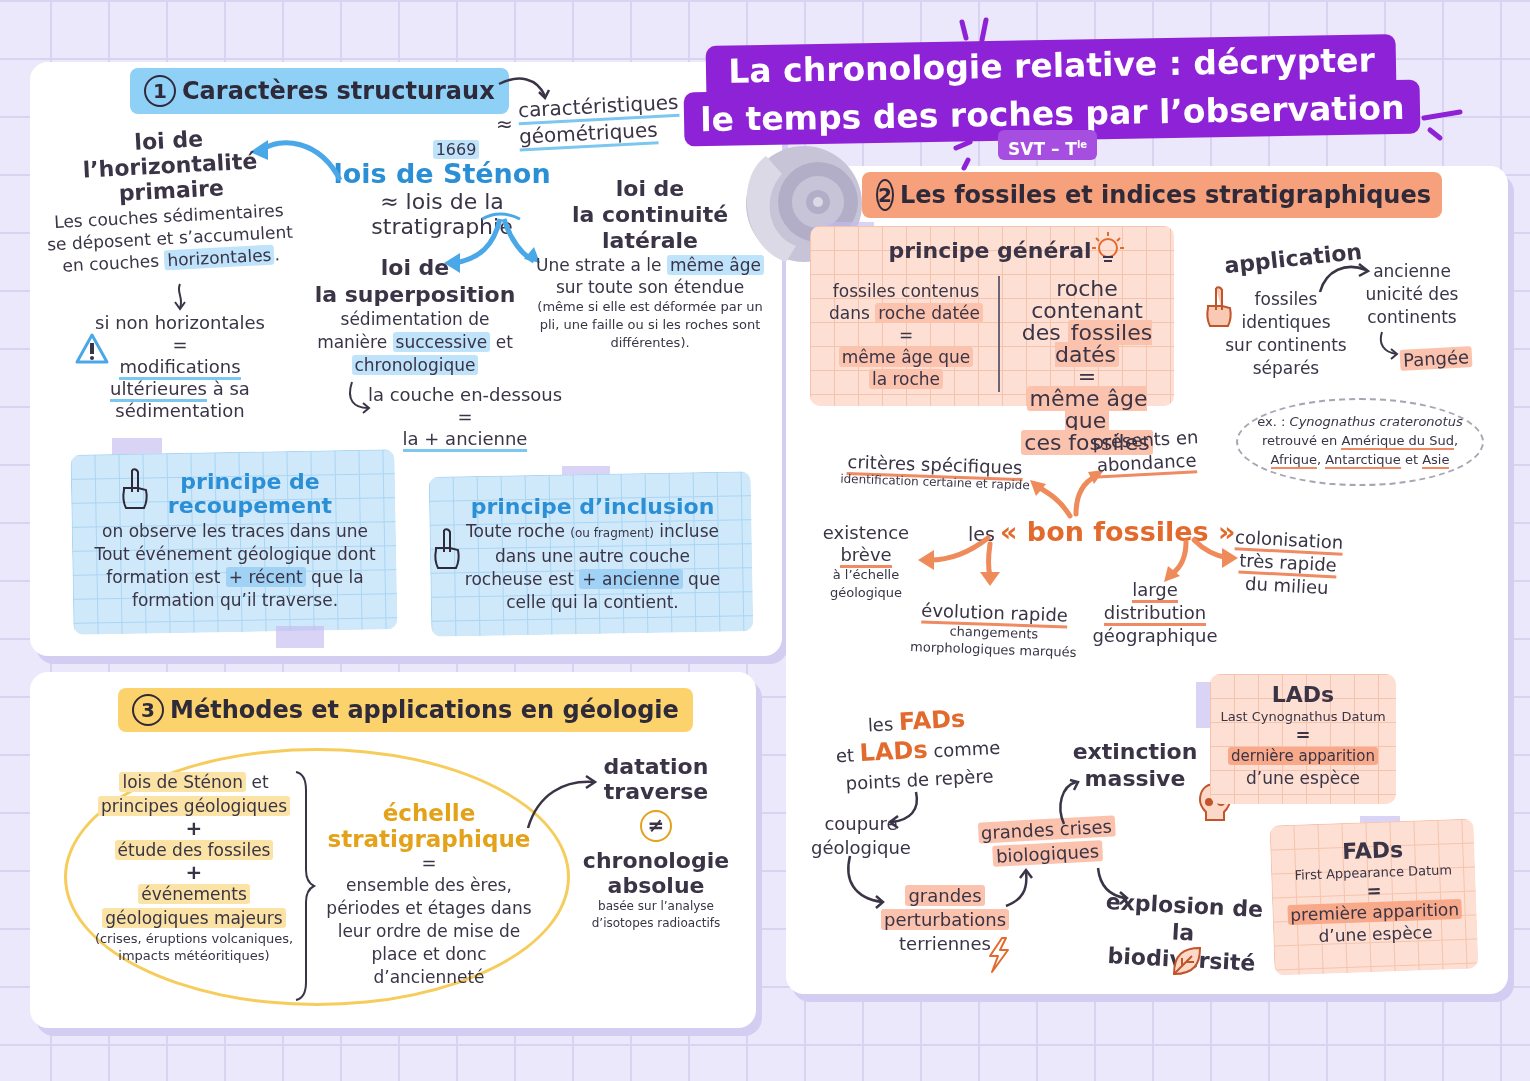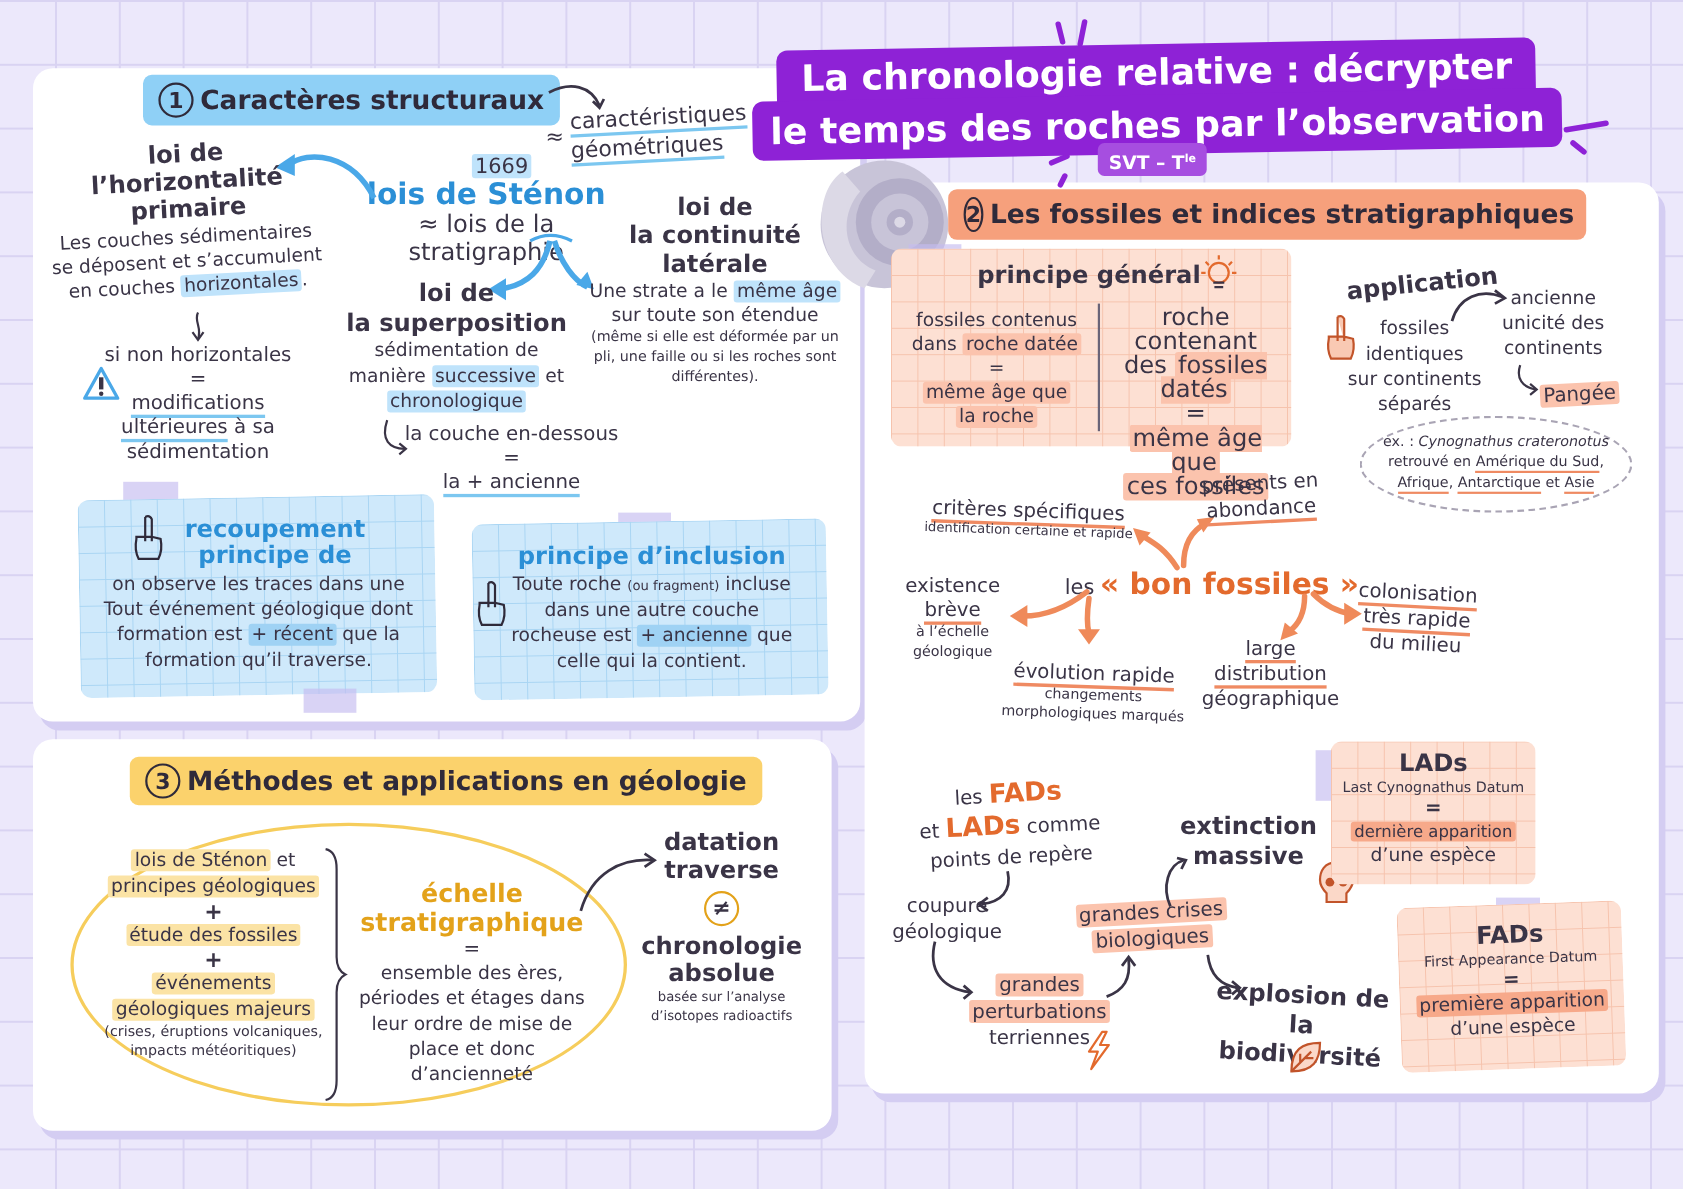--- a/index.html
+++ b/index.html
@@ -75,21 +75,21 @@
   </svg>
 <div class="abs" style="left:496px;top:94px;font-size:20px;">
   <span style="position:absolute;left:0;top:18px;">≈</span>
   <div style="position:absolute;left:22px;top:0;width:140px;" class="c">
     <div class="ul-blue" style="display:inline-block;transform:rotate(-3deg);">caractéristiques</div>
     <div class="ul-blue" style="display:inline-block;transform:rotate(-3deg);">géométriques</div>
   </div>
 </div>
 
 <div class="abs c" style="left:322px;top:140px;width:240px;">
-  <div class="hl-blue" style="display:inline-block;font-size:19px;margin-left:28px;">1669</div>
+  <div class="hl-blue" style="display:inline-block;font-size:16px;margin-left:28px;">1669</div>
   <div class="blue bold" style="font-size:27px;line-height:30px;">lois de Sténon</div>
   <div style="font-size:22px;">≈ lois de la stratigraphie</div>
 </div>
 
 <svg style="left:240px;top:130px;" width="120" height="60">
     <path d="M100 50 C80 10 40 6 22 20" fill="none" stroke="#4aa8e8" stroke-width="5"></path>
     <path d="M10 22 L28 10 L28 30 Z" fill="#4aa8e8"></path>
   </svg>
 <svg style="left:430px;top:215px;" width="120" height="60">
     <path d="M70 4 C64 30 50 44 24 48" fill="none" stroke="#4aa8e8" stroke-width="5"></path>
@@ -167,22 +167,22 @@
 </div>
 
 <div class="tape" style="left:112px;top:438px;width:50px;height:18px;"></div>
 <div class="grid-blue" style="left:72px;top:452px;width:324px;height:180px;transform:rotate(-1deg);"></div>
 <div class="tape" style="left:276px;top:626px;width:48px;height:22px;"></div>
 <svg style="left:118px;top:466px;" width="34" height="50">
     <path d="M14 4 L14 26 M14 4 Q18 2 20 6 L20 26 M6 24 Q4 34 8 42 L26 42 Q30 34 28 24 L20 22 L6 22 Z" fill="none" stroke="#2f2a3a" stroke-width="2"></path>
   </svg>
 <div class="abs c" style="left:80px;top:470px;width:310px;">
   <div class="blue bold" style="font-size:22px;line-height:24px;margin-left:30px;">
+    <div>principe de</div>
     <div>recoupement</div>
-    <div>principe de</div>
   </div>
   <div style="font-size:17px;line-height:23px;margin-top:2px;">
     <div>on observe les traces dans une</div>
     <div>Tout événement géologique dont</div>
     <div><span>formation est </span><span class="hl-blue" style="background:#9fd2f4;">+ récent</span><span> que la</span></div>
     <div>formation qu’il traverse.</div>
   </div>
 </div>
 
 <div class="tape" style="left:562px;top:466px;width:48px;height:20px;"></div>
@@ -316,21 +316,21 @@
 <div class="abs c" style="left:1354px;top:260px;width:116px;font-size:17px;line-height:23px;">
   <div>ancienne</div>
   <div>unicité des</div>
   <div>continents</div>
 </div>
 <svg style="left:1376px;top:330px;" width="30" height="30">
     <path d="M6 2 C2 14 8 22 20 24" fill="none" stroke="#3a3446" stroke-width="2"></path>
     <path d="M15 19 L21 24 L15 29" fill="none" stroke="#3a3446" stroke-width="2"></path>
   </svg>
 <div class="abs hl-orange" style="left:1400px;top:348px;font-size:18px;transform:rotate(-3deg);">Pangée</div>
-<div class="abs c" style="left:1236px;top:378px;width:248px;height:88px;border:2px dashed #a9a4b4;border-radius:50%;padding-top:12px;font-size:13px;line-height:19px;">
+<div class="abs c" style="left:1236px;top:398px;width:248px;height:88px;border:2px dashed #a9a4b4;border-radius:50%;padding-top:12px;font-size:13px;line-height:19px;">
   <div><span>ex. : </span><i>Cynognathus crateronotus</i></div>
   <div><span>retrouvé en </span><span class="ul-orange" style="border-width:2px;">Amérique du Sud</span><span>,</span></div>
   <div><span class="ul-orange" style="border-width:2px;">Afrique</span><span>, </span><span class="ul-orange" style="border-width:2px;">Antarctique</span><span> et </span><span class="ul-orange" style="border-width:2px;">Asie</span></div>
 </div>
 
 <div class="abs" style="left:968px;top:516px;white-space:nowrap;">
   <span style="font-size:19px;">les</span>
   <span class="orange bold" style="font-size:27px;">« bon fossiles »</span>
 </div>
 <svg style="left:880px;top:464px;" width="360" height="140">

